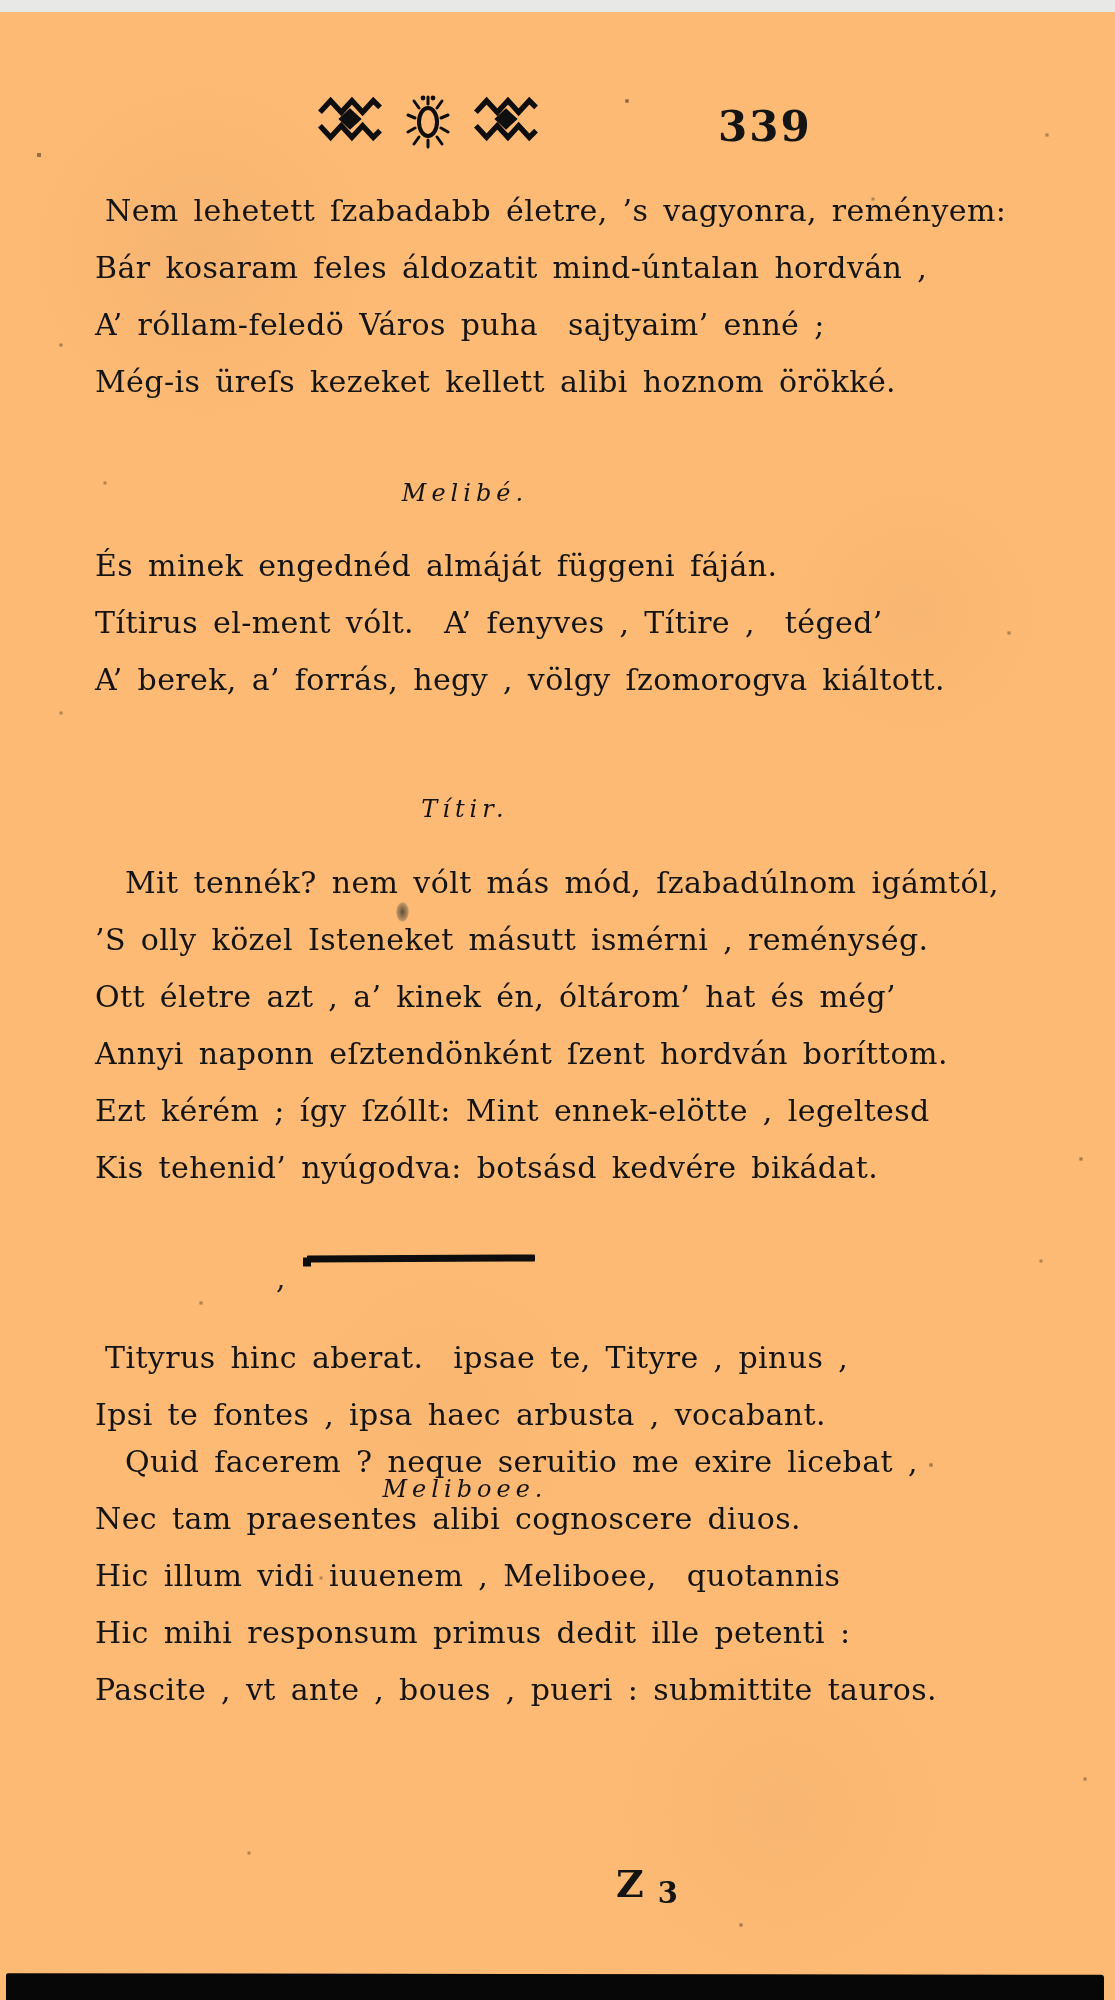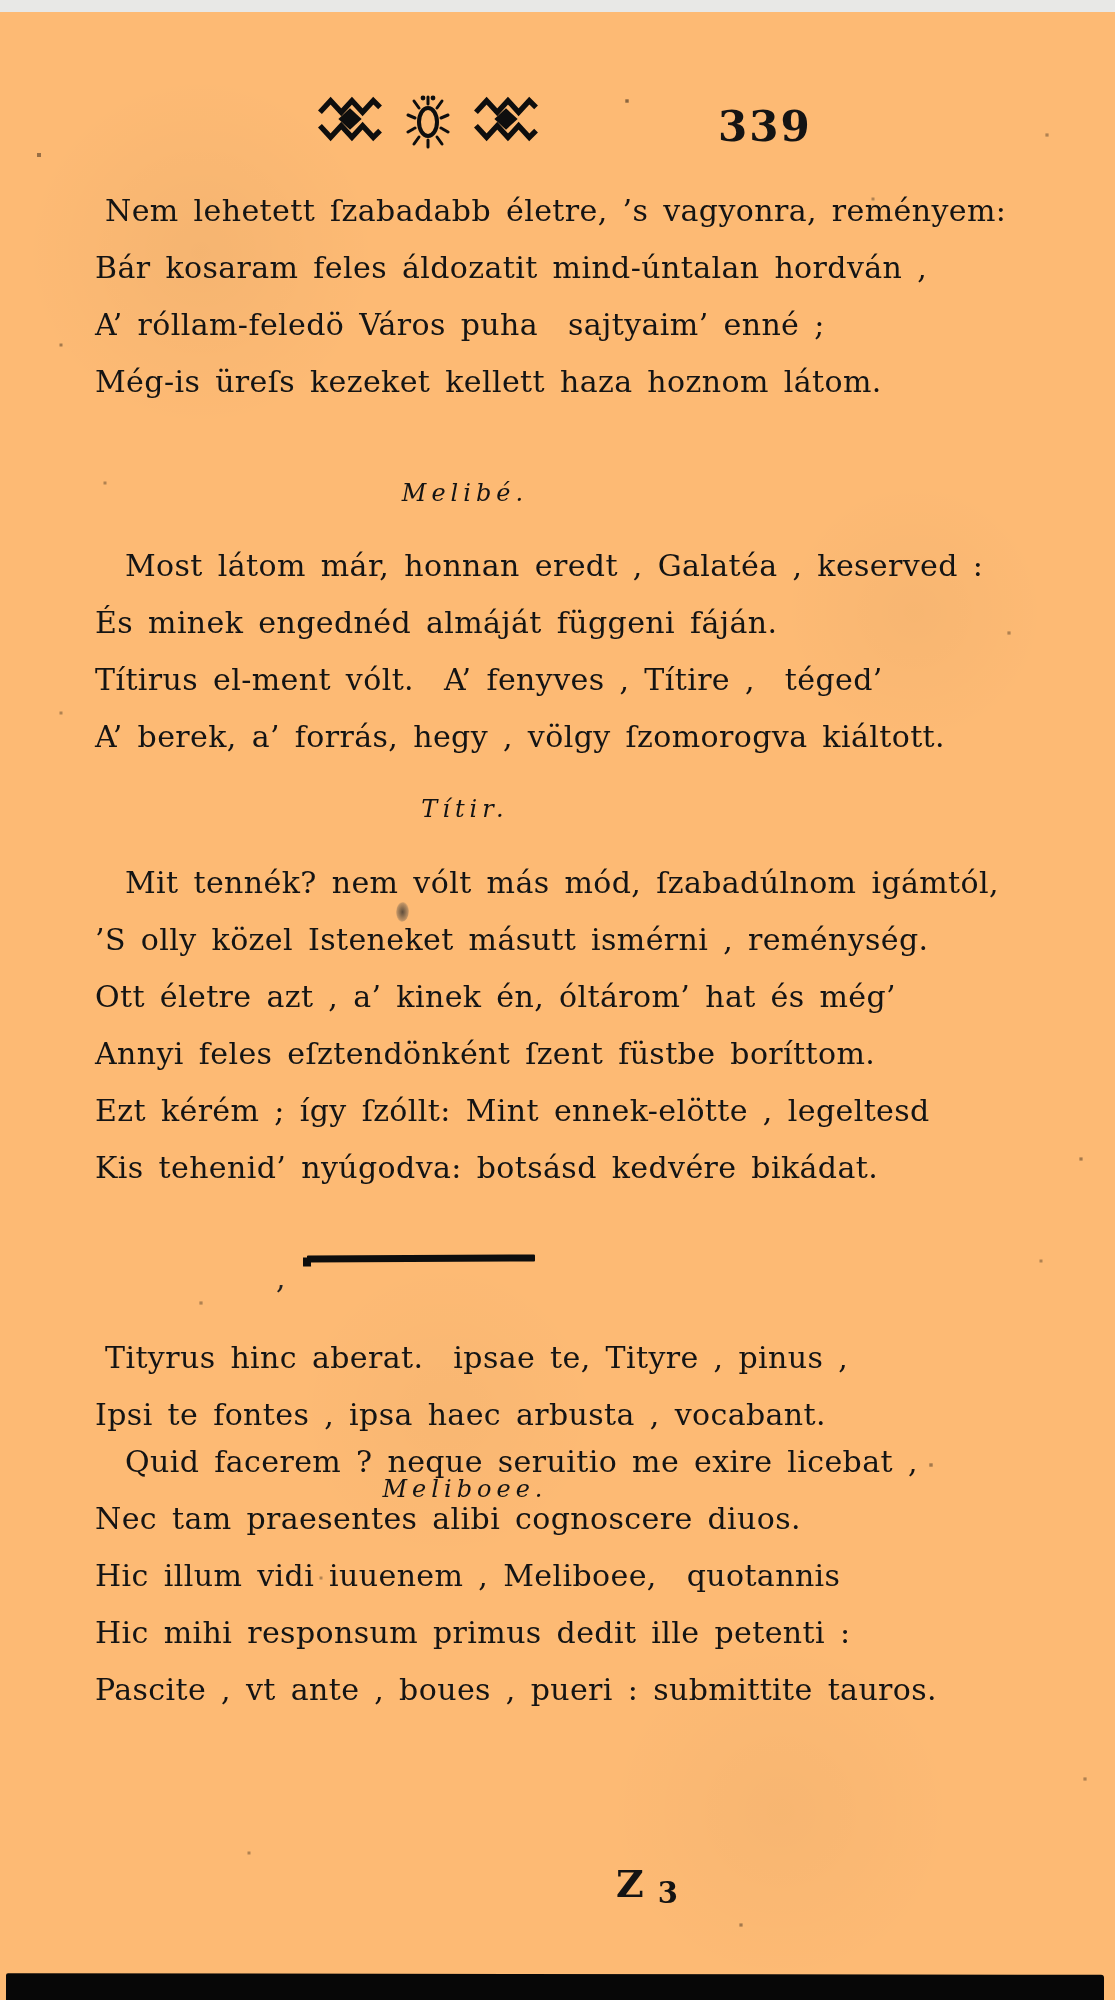--- a/index.html
+++ b/index.html
@@ -134,39 +134,38 @@
       </svg>
     </span>
   </div>
 
   <div class="page-number">339</div>
 
   <div class="verse" style="top:170px;">
     <div class="line indent-sm">Nem lehetett ſzabadabb életre, ’s vagyonra, reményem:</div>
     <div class="line">Bár kosaram feles áldozatit mind-úntalan hordván ,</div>
     <div class="line">A’ róllam-feledö Város puha  sajtyaim’ enné ;</div>
-    <div class="line">Még-is üreſs kezeket kellett haza hoznom látom.</div>
+    <div class="line">Még-is üreſs kezeket kellett alibi hoznom örökké.</div>
   </div>
 
   <div class="heading" style="top:456px;">Melibé.</div>
 
   <div class="verse" style="top:525px;">
-    <div class="line indent">Most látom már, honnan eredt , Galatéa , keserved :</div>
     <div class="line">És minek engednéd almáját függeni fáján.</div>
     <div class="line">Títirus el-ment vólt.  A’ fenyves , Títire ,  téged’</div>
     <div class="line">A’ berek, a’ forrás, hegy , völgy ſzomorogva kiáltott.</div>
   </div>
 
   <div class="heading" style="top:772px;">Títir.</div>
 
   <div class="verse" style="top:842px;">
     <div class="line indent">Mit tennék? nem vólt más mód, ſzabadúlnom igámtól,</div>
     <div class="line">’S olly közel Isteneket másutt ismérni , reménység.</div>
     <div class="line">Ott életre azt , a’ kinek én, óltárom’ hat és még’</div>
-    <div class="line">Annyi feles eſztendönként ſzent füstbe boríttom.</div>
+    <div class="line">Annyi naponn eſztendönként ſzent hordván boríttom.</div>
     <div class="line">Ezt kérém ; így ſzóllt: Mint ennek-elötte , legeltesd</div>
     <div class="line">Kis tehenid’ nyúgodva: botsásd kedvére bikádat.</div>
   </div>
 
   <div class="ink-blot"></div>
 
   <div class="divider"></div>
   <div class="stray-mark">,</div>
 
   <div class="verse" style="top:1317px;">

